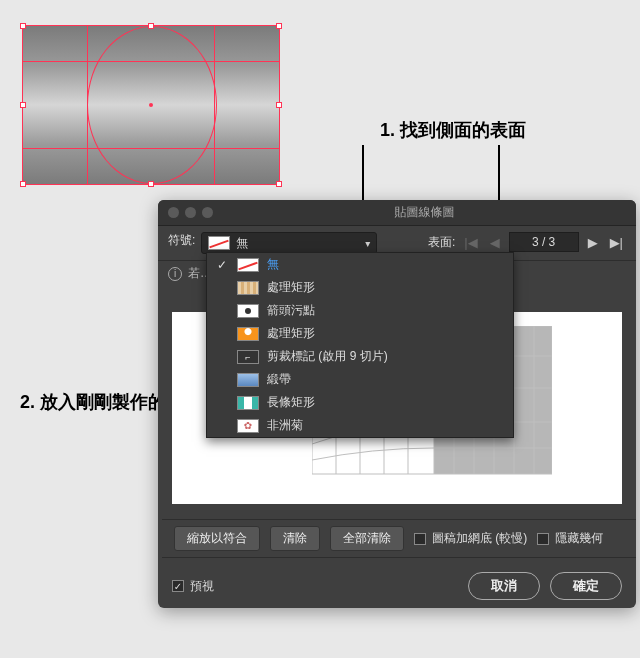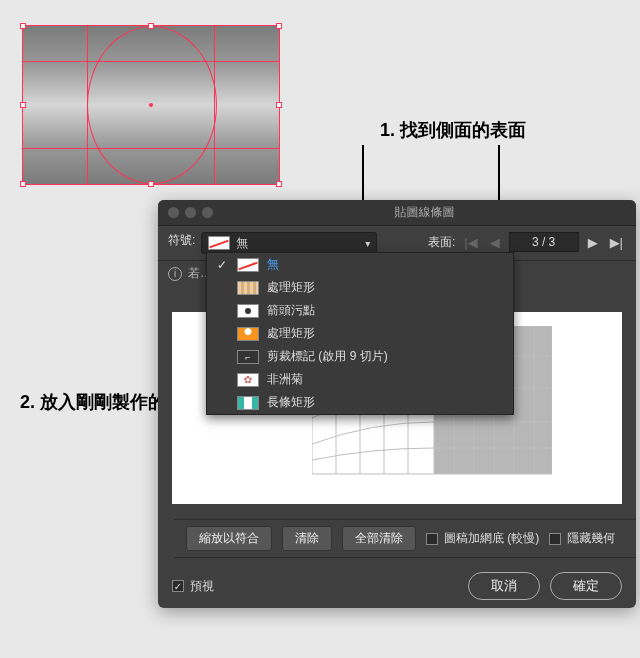--- a/index.html
+++ b/index.html
@@ -121,39 +121,40 @@
     position:absolute;left:14px;right:14px;top:112px;height:192px;
     background:#fff;
   }
   .mesh{
     position:absolute;left:140px;top:14px;width:240px;height:164px;
   }
   .mesh .shade{position:absolute;right:0;top:0;width:118px;height:148px;background:#b7b7b7}
   .mesh .gridlines{position:absolute;left:0;top:0;right:0;bottom:0}
 
   .btnrow{
-    position:absolute;left:16px;right:0;bottom:50px;
+    position:absolute;left:4px;right:0;bottom:50px;
     display:flex;align-items:center;gap:10px;padding:6px 12px;
     border-top:1px solid #2d2d2d;border-bottom:1px solid #2d2d2d;
   }
   .btn{
     background:#565656;border:1px solid #333;border-radius:3px;
     padding:3px 12px;font-size:12px;color:#eee;cursor:pointer;
   }
   .chk{display:flex;align-items:center;gap:6px;font-size:12px;color:#ddd}
   .chkbox{width:12px;height:12px;border:1px solid #888;background:#2a2a2a;display:flex;align-items:center;justify-content:center;font-size:10px;color:#ddd}
 
   .footer{
     position:absolute;left:0;right:0;bottom:0;height:44px;
     display:flex;align-items:center;padding:0 14px;gap:10px;
   }
   .footer .spacer{flex:1}
   .pill{
     border:1px solid #aaa;border-radius:14px;padding:4px 22px;font-size:13px;color:#eee;cursor:pointer;
     background:transparent;
+    font-weight:bold;
   }
 </style>
 </head>
 <body>
 
 <div class="cylinder">
   <div class="cyl-top"></div>
     <div class="cyl-bot"></div>
   <div class="cyl-ellipse"></div>
   <div class="center-pt"></div>
@@ -227,27 +228,32 @@
         <span class="dd-sw sw-orange"></span>
         <span class="dd-label">處理矩形</span>
       </div>
       <div class="dd-item">
         <span class="dd-check"></span>
         <span class="dd-sw sw-crop">⌐</span>
         <span class="dd-label">剪裁標記 (啟用 9 切片)</span>
       </div>
       <div class="dd-item">
         <span class="dd-check"></span>
+        <span class="dd-sw sw-ribbon"></span>
+        <span class="dd-label">緞帶</span>
+      </div>
+      <div class="dd-item">
+        <span class="dd-check"></span>
+        <span class="dd-sw sw-stripe"></span>
+        <span class="dd-label">長條矩形</span>
+      </div>
+      <div class="dd-item">
+        <span class="dd-check"></span>
         <span class="dd-sw sw-flower"></span>
         <span class="dd-label">非洲菊</span>
-      </div>
-      <div class="dd-item">
-        <span class="dd-check"></span>
-        <span class="dd-sw sw-stripe"></span>
-        <span class="dd-label">長條矩形</span>
       </div>
     </div>
 
   <div class="canvas-area">
     <div class="mesh">
       <div class="shade"></div>
       <svg class="gridlines" viewBox="0 0 240 164">
         <g stroke="#bfbfbf" stroke-width="1" fill="none">
           <path d="M0 148 L240 148"></path>
           <path d="M0 148 L0 40 M24 148 L24 30 M48 148 L48 22 M72 148 L72 14 M96 148 L96 8 M122 148 L122 0 M142 148 L142 0 M162 148 L162 0 M182 148 L182 0 M202 148 L202 0 M222 148 L222 0 M240 148 L240 0"></path>

